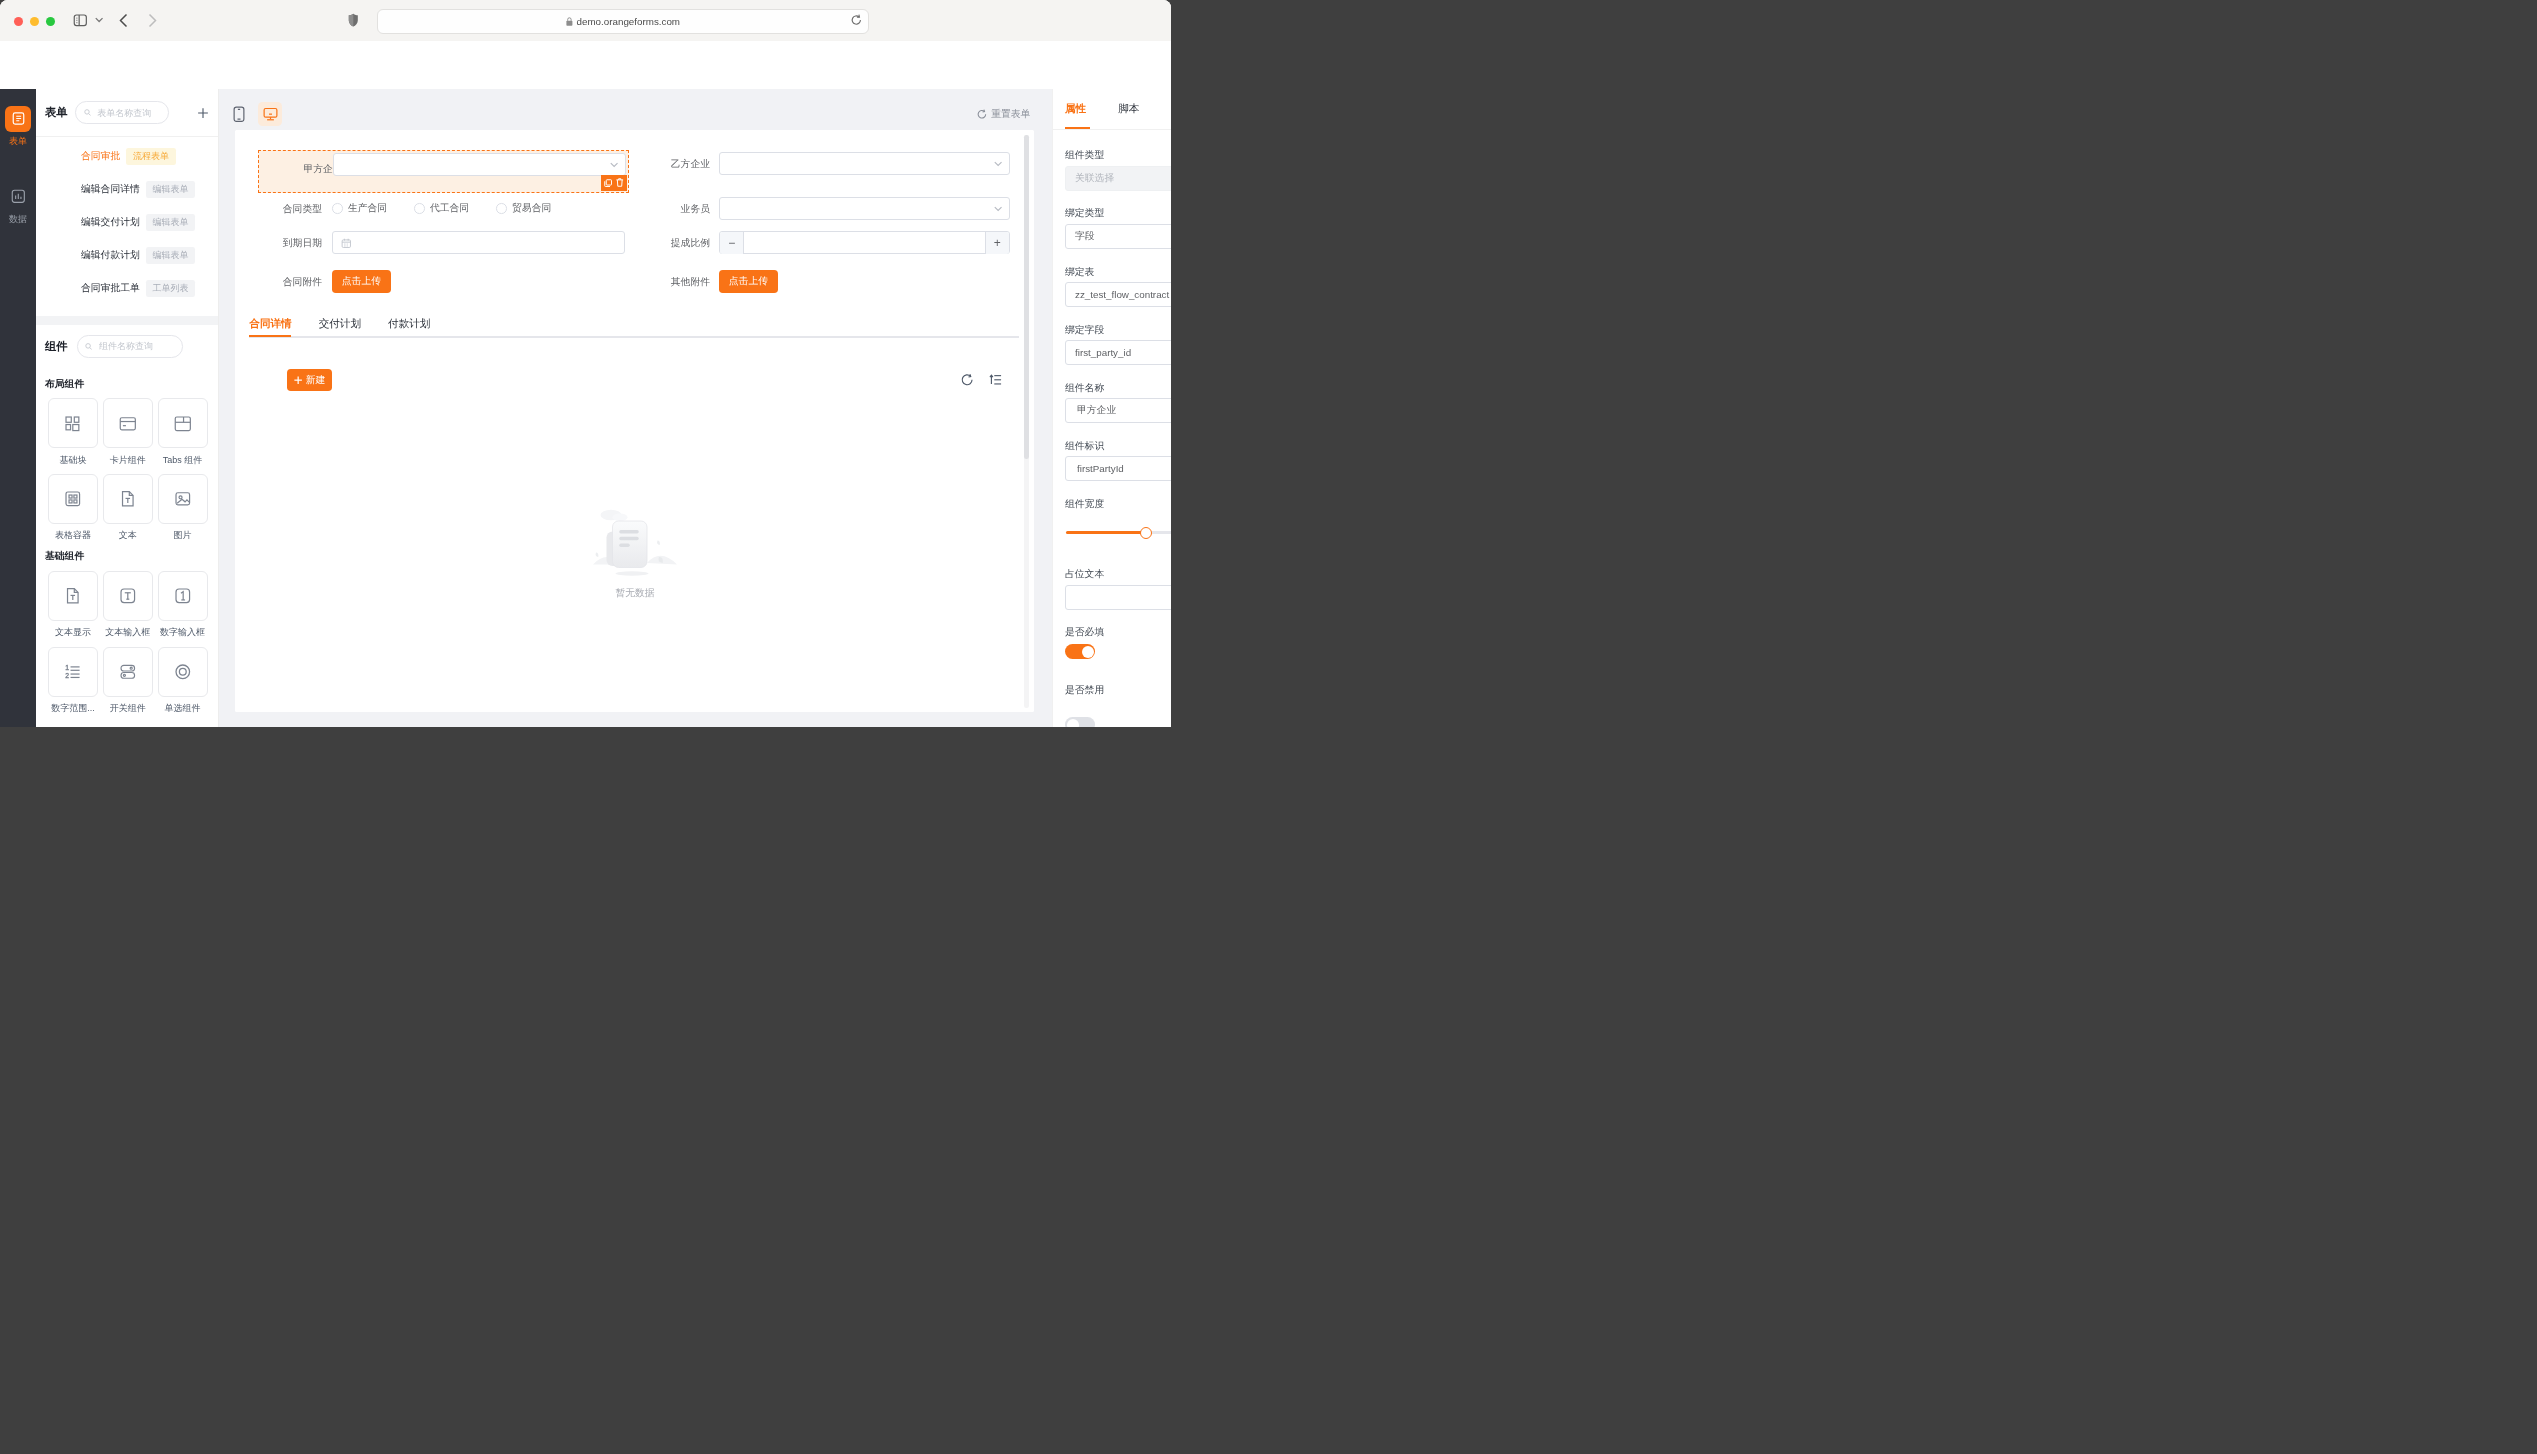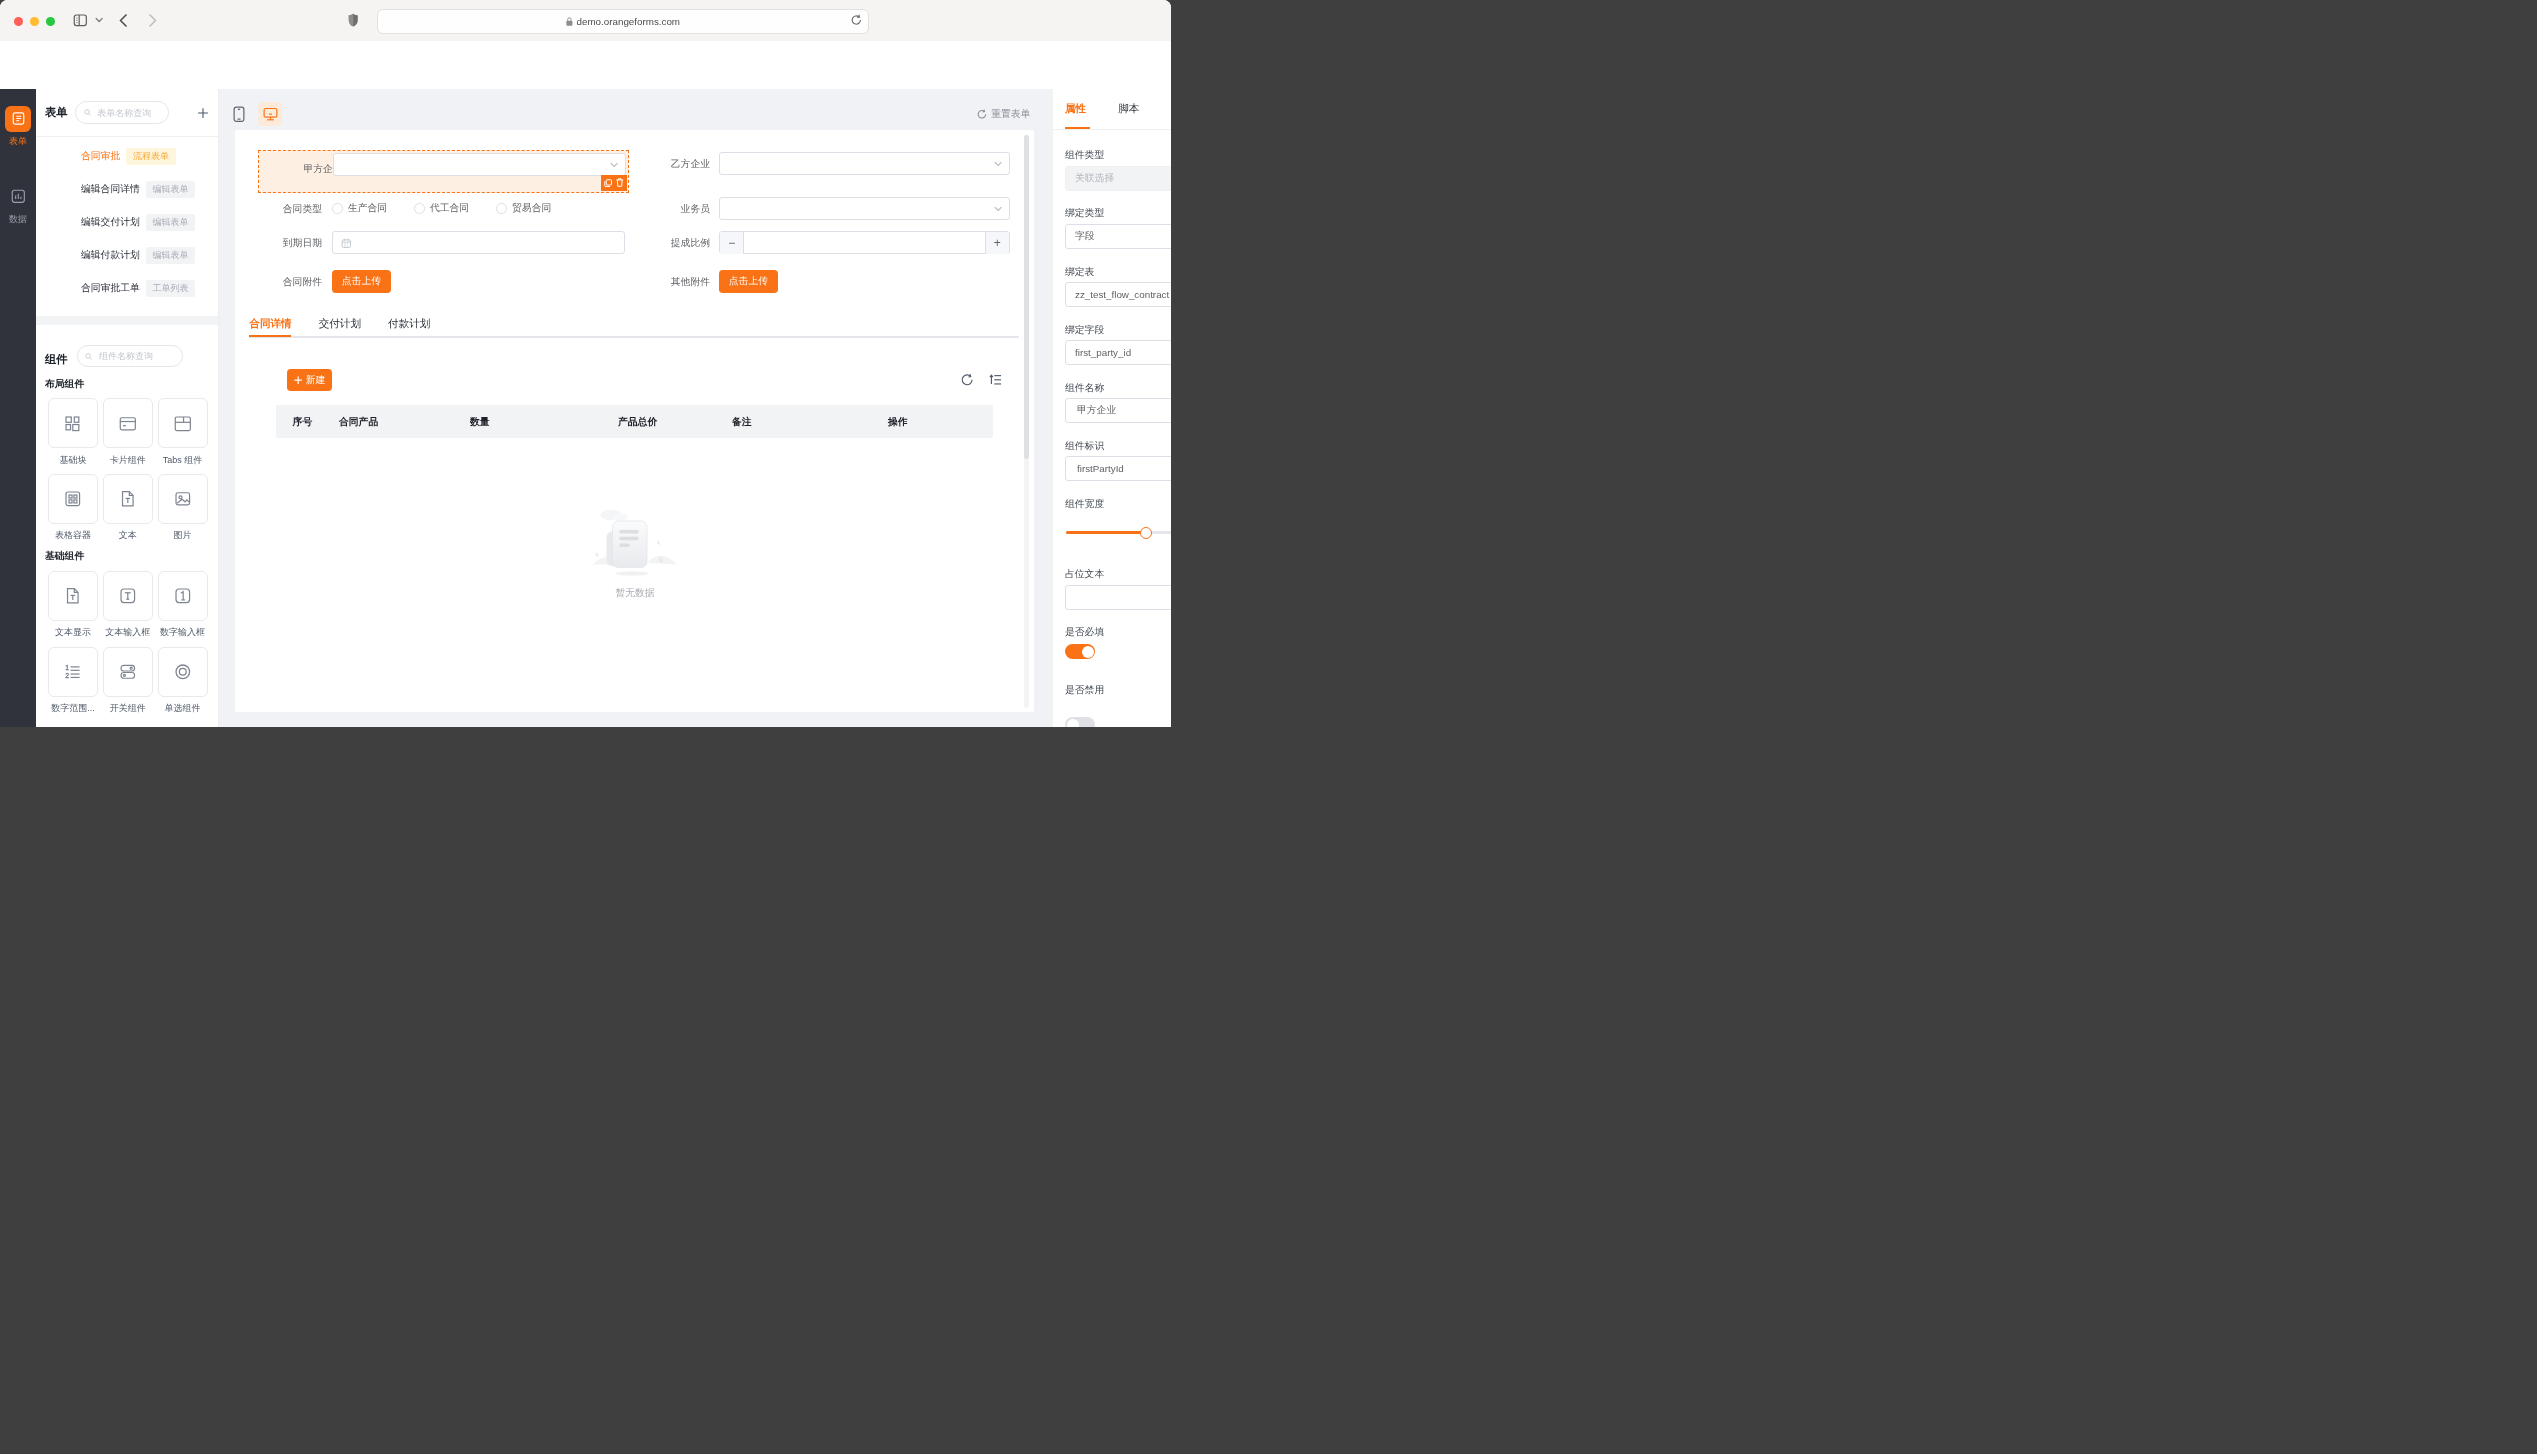--- a/index.html
+++ b/index.html
@@ -267,21 +267,21 @@
       </div>
       <div class="flist-row">
         <span class="fname">合同审批工单</span>
         <span class="badge gray">工单列表</span>
         <span class="kebab"><span class="dot3"></span><span class="dot3"></span><span class="dot3"></span></span>
       </div>
     </div>
 
     <div class="divband" style="margin-top:11.3px"></div>
 
-    <div style="height:42px;display:flex;align-items:flex-end;padding:0 9px;gap:9px;box-sizing:border-box">
+    <div style="height:42px;display:flex;align-items:center;padding:0 9px;gap:9px;box-sizing:border-box">
       <span class="ptitle">组件</span>
       <div class="searchpill" style="width:106px">
         <svg width="9" height="9" viewBox="0 0 12 12" fill="none" stroke="#c2c6cd" stroke-width="1.4">
             <circle cx="5" cy="5" r="3.7"></circle>
             <line x1="8" y1="8" x2="11" y2="11"></line>
           </svg>
         <input placeholder="组件名称查询" style="">
       </div>
     </div>
 
@@ -548,28 +548,20 @@
           <polyline points="11.7,1.6 12.8,4.6 9.8,5.3"></polyline>
         </svg>
       <svg class="abs" style="left:754px;top:243px" width="13.6" height="13.6" viewBox="0 0 18 18" fill="none" stroke="#4e5969" stroke-width="1.5">
           <line x1="7" y1="3.5" x2="16" y2="3.5"></line>
           <line x1="7" y1="9" x2="16" y2="9"></line>
           <line x1="7" y1="14.5" x2="16" y2="14.5"></line>
           <polyline points="1.2,5.5 3.2,3 5.2,5.5"></polyline>
           <line x1="3.2" y1="3.5" x2="3.2" y2="14.5"></line>
         </svg>
 
-      <div class="abs" style="left:41px;top:275px;width:717px;height:33px;background:#f2f3f5;border-radius:1.5px">
-        <span class="th" style="left:16.6px">序号</span>
-        <span class="th" style="left:63px">合同产品</span>
-        <span class="th" style="left:194px">数量</span>
-        <span class="th" style="left:342px">产品总价</span>
-        <span class="th" style="left:456px">备注</span>
-        <span class="th" style="left:612px">操作</span>
-      </div>
 
       <div class="abs" style="left:353px;top:376px;width:94px;height:78px">
         <svg width="94" height="78" viewBox="0 0 124 104">
           <defs>
             <linearGradient id="doc" x1="0" y1="0" x2="0" y2="1">
                 <stop offset="0" stop-color="#fafbfc"></stop>
                 <stop offset="1" stop-color="#e9eaed"></stop>
               </linearGradient>
           </defs>
           <ellipse cx="30" cy="12" rx="14" ry="7" fill="#f4f5f7"></ellipse>

